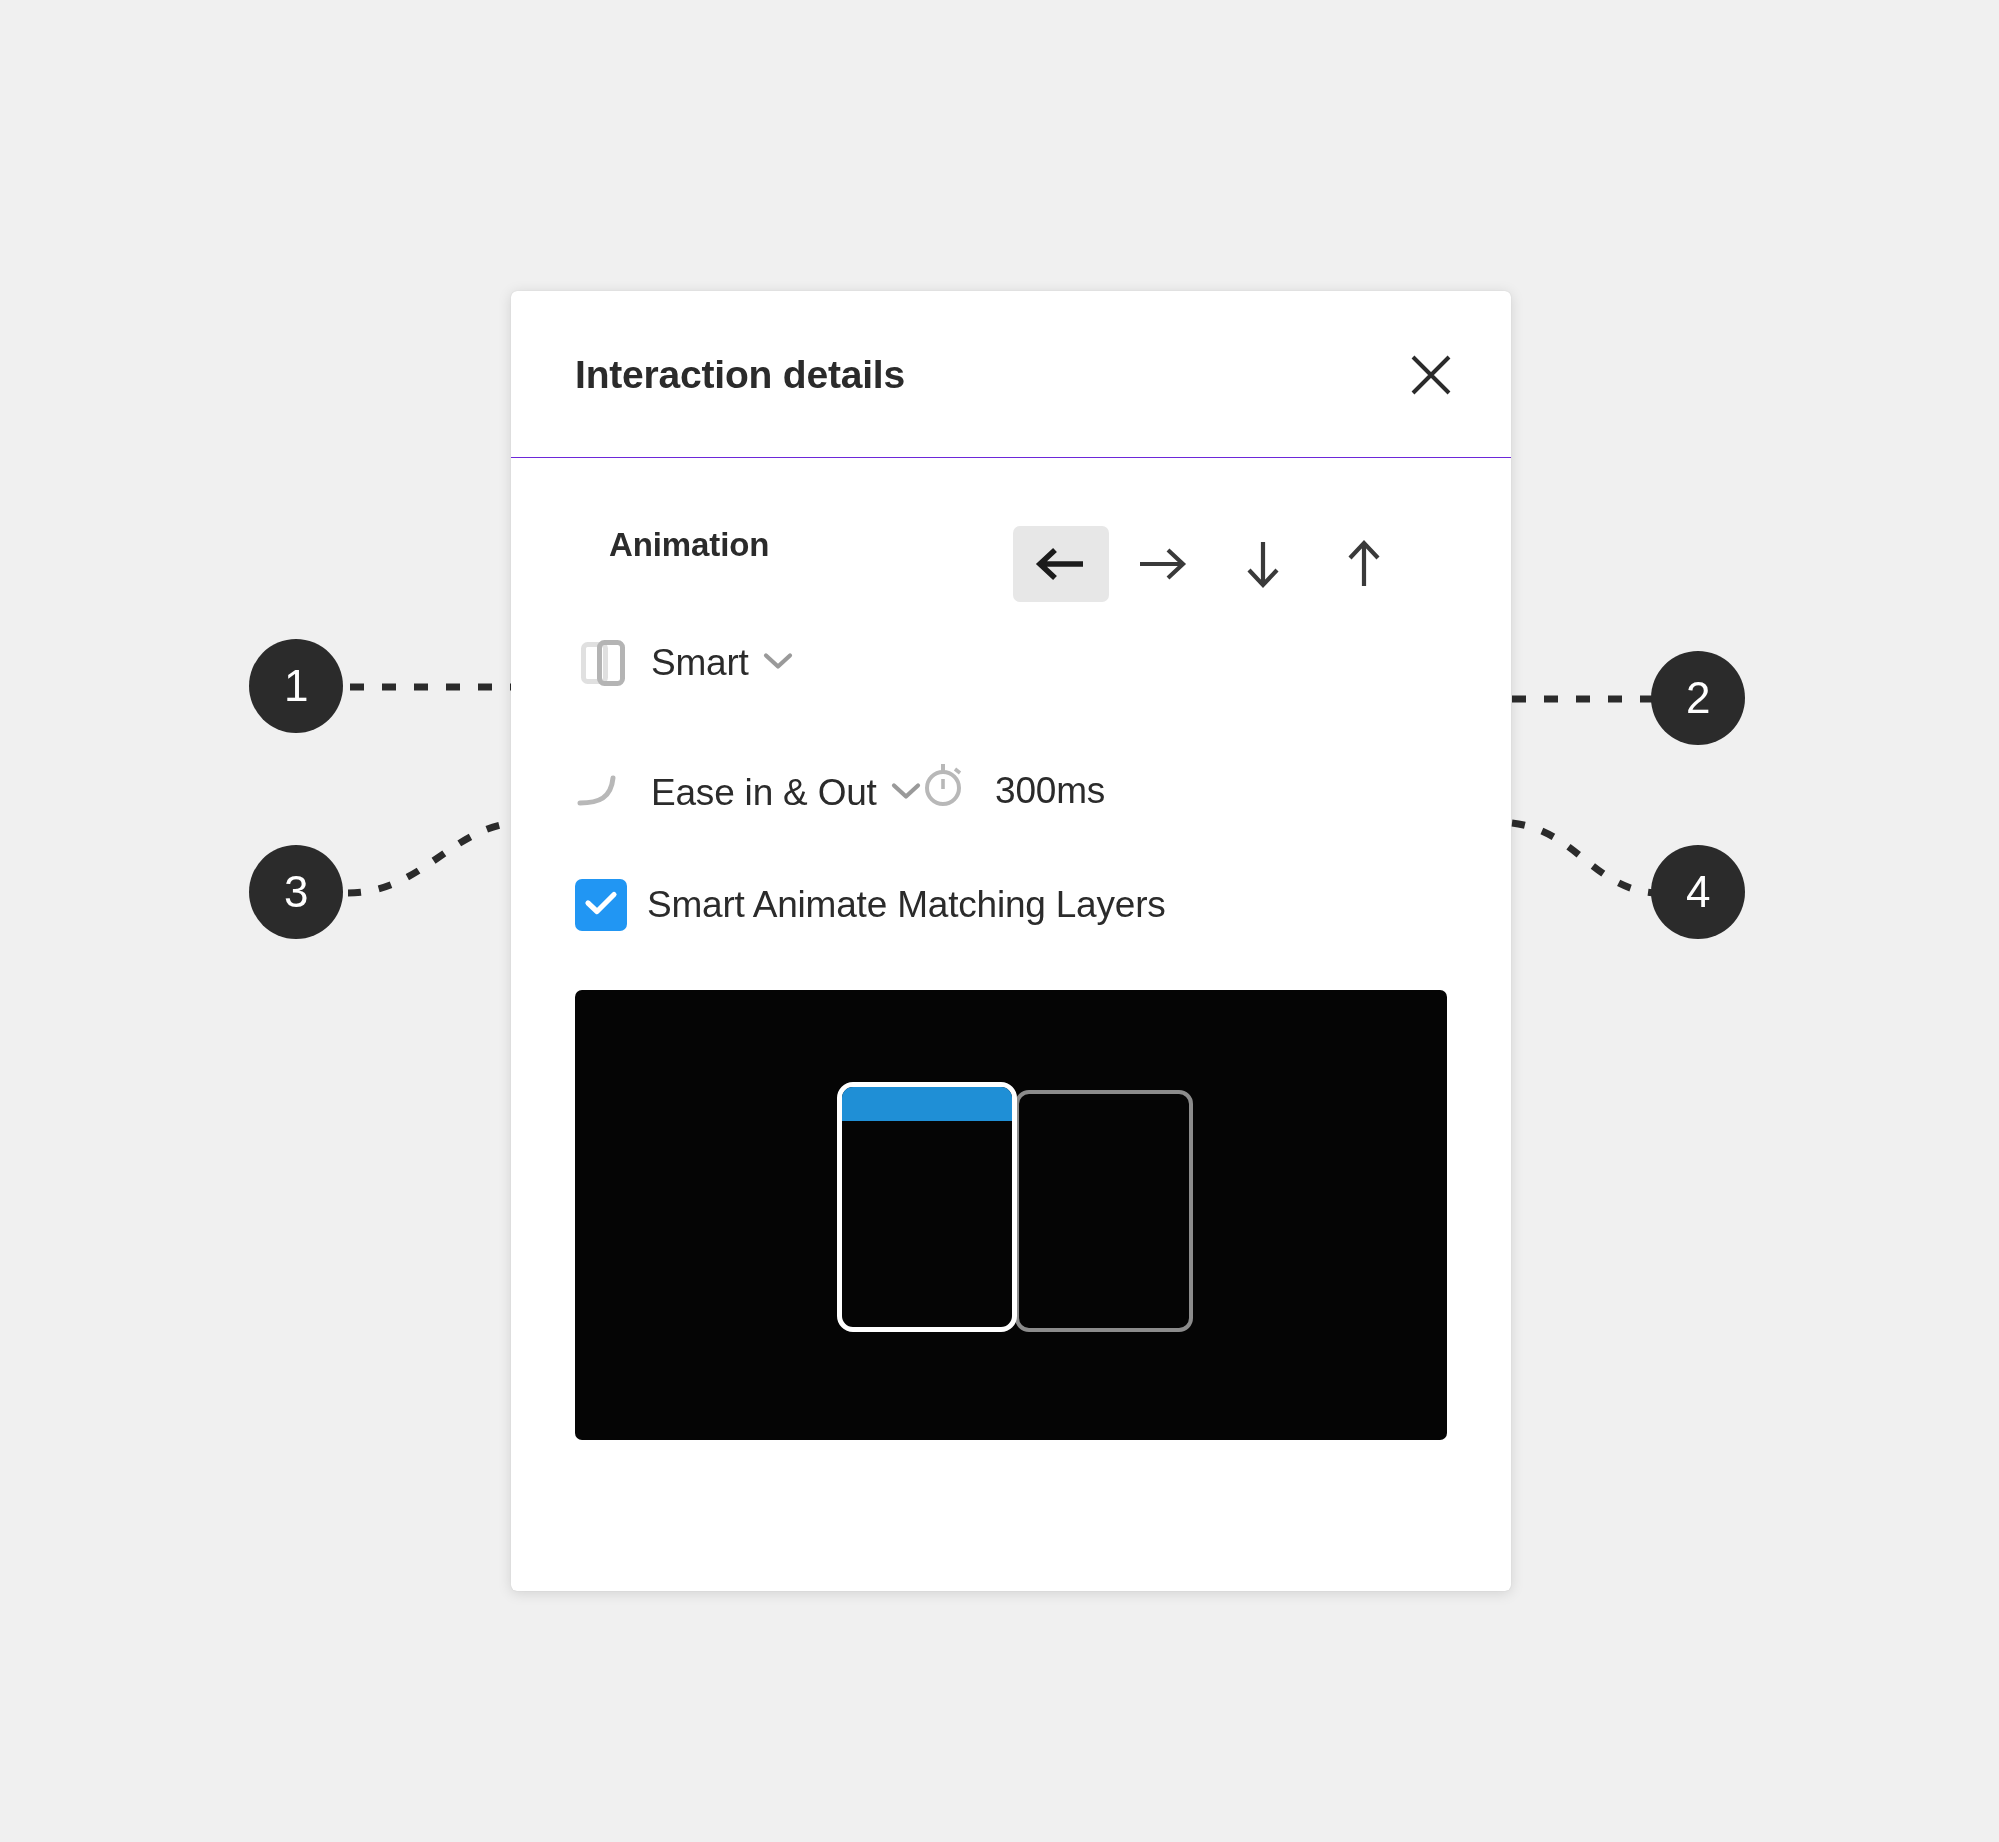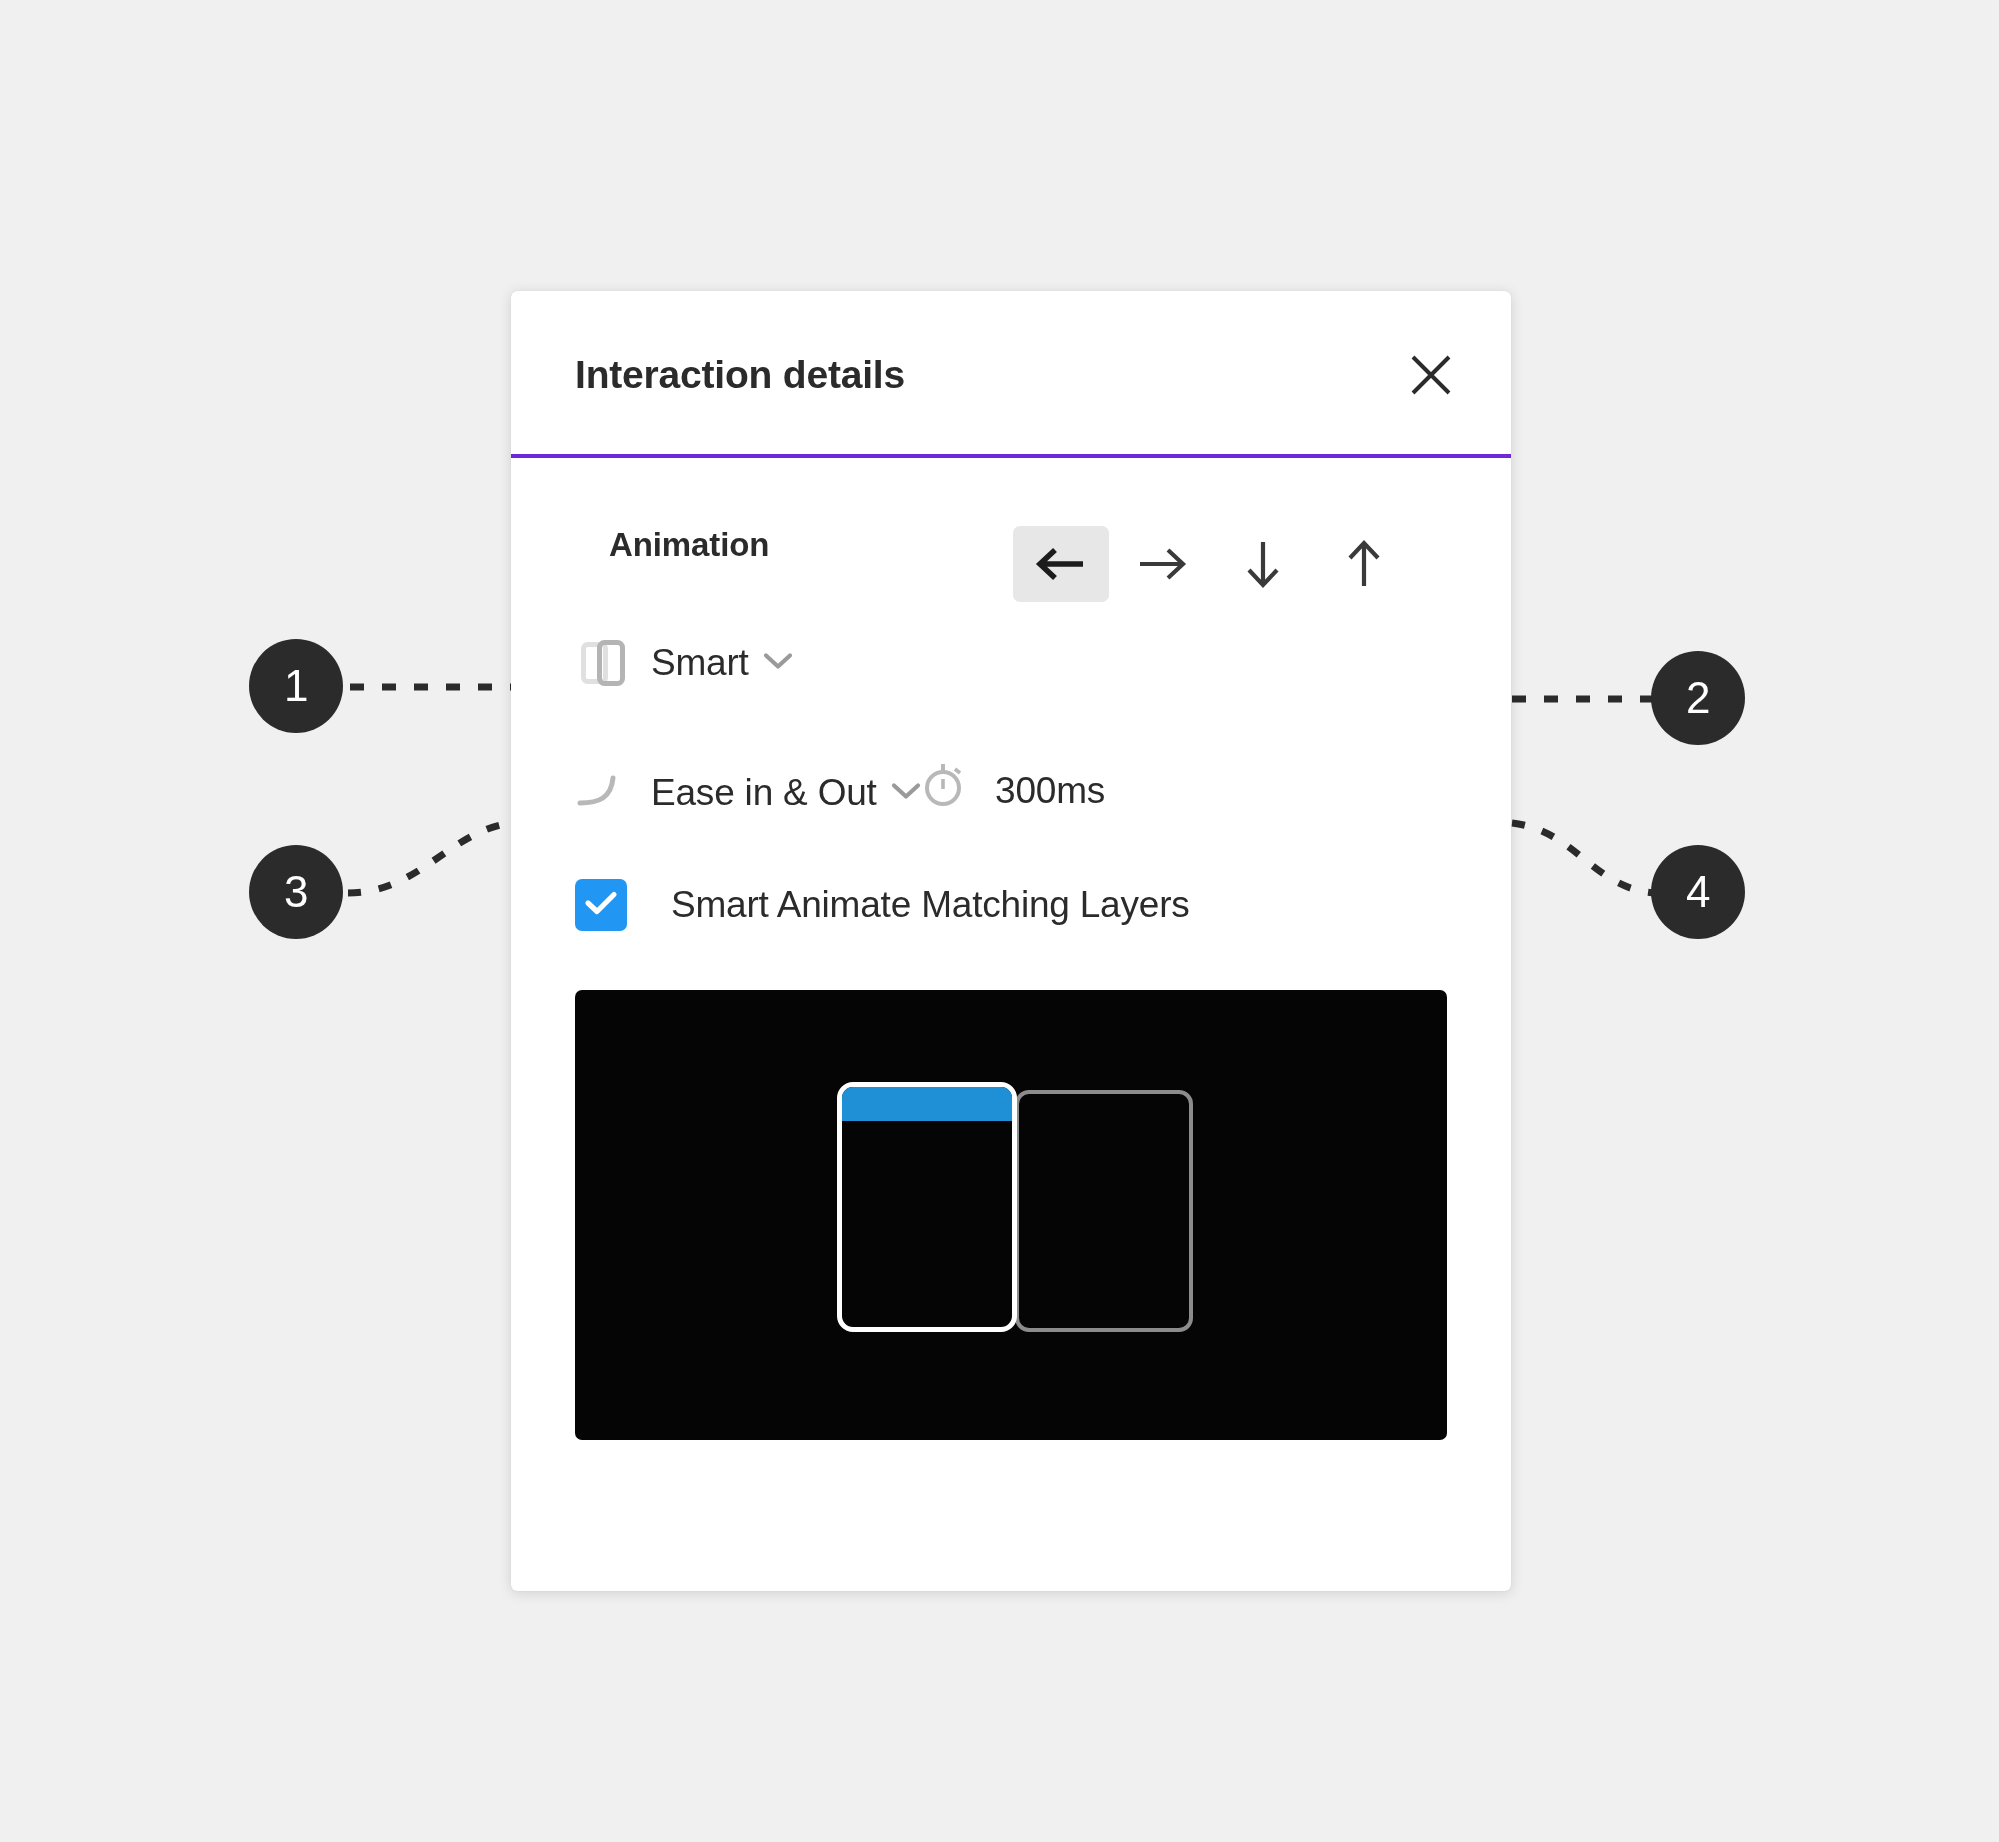--- a/index.html
+++ b/index.html
@@ -29,21 +29,21 @@
     width:1000px; height:1300px;
     background:#ffffff;
     border-radius:6px;
     box-shadow:0 2px 14px rgba(0,0,0,0.13), 0 0 1px rgba(0,0,0,0.18);
   }
 
   
   #panel-header {
     position:relative;
     height:167px;
-    border-bottom:4px solid #6d28d9;
+    border-bottom:1px solid #6d28d9;
   }
   #panel-title {
     position:absolute;
     left:64px; top:84px;
     transform:translateY(-50%);
     font-size:39px;
     font-weight:bold;
     color:#2b2b2b;
     letter-spacing:-0.2px;
   }
@@ -139,21 +139,21 @@
   }
   #smart-animate-checkbox {
     width:52px; height:52px;
     border-radius:7px;
     background:#2196f3;
     display:flex; align-items:center; justify-content:center;
     flex:0 0 auto;
     cursor:pointer;
   }
   #smart-animate-label {
-    margin-left:44px;
+    margin-left:20px;
     font-size:37px;
     color:#2b2b2b;
     letter-spacing:-0.2px;
   }
 
   
   #preview {
     position:relative;
     margin-top:52px;
     width:872px; height:450px;

